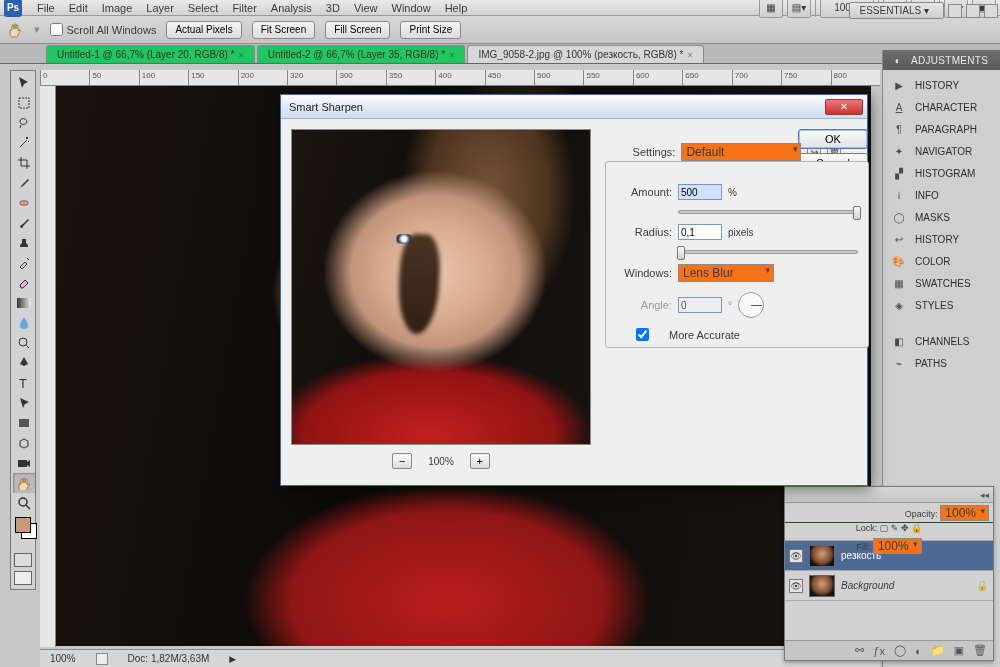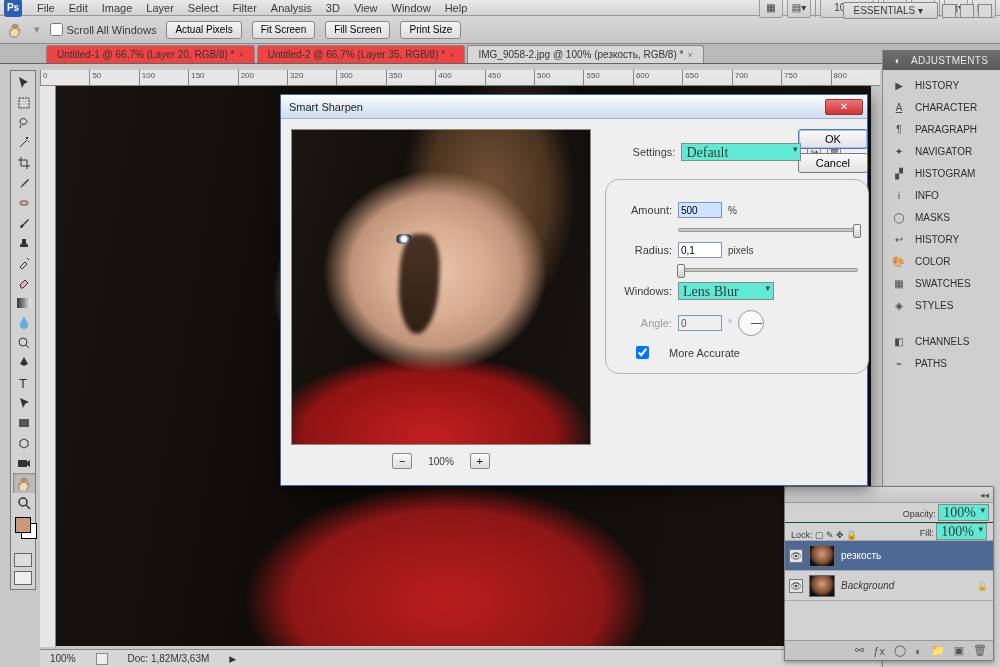--- a/index.html
+++ b/index.html
@@ -8,27 +8,27 @@
   
   .menubar { height: 16px; background: linear-gradient(#e9e9e9,#d3d3d3); display:flex; align-items:center; padding: 0 4px; border-bottom:1px solid #999; }
   .ps-logo { width:18px; height:18px; background:#2b5fb4; border-radius:3px; color:#fff; font-weight:bold; font-size:10px; display:flex; align-items:center; justify-content:center; margin-right:8px;}
   .menubar .item { padding:3px 7px; cursor:default; }
   .optbar { height:28px; background:linear-gradient(#d8d8d8,#c6c6c6); border-bottom:1px solid #8b8b8b; display:flex; align-items:center; padding:0 8px; gap:10px;}
   .optbar .hand { width:16px;height:16px; display:flex;align-items:center;}
   .optbar .check { display:flex; align-items:center; gap:4px;}
   .optbar button { font-size:10px; height:18px; padding:0 8px; background:linear-gradient(#f4f4f4,#dcdcdc); border:1px solid #888; border-radius:3px;}
   
   
-  .right-top { position:absolute; right:8px; top:2px; display:flex; align-items:center; gap:4px;}
+  .right-top { position:absolute; right:2px; top:2px; display:flex; align-items:center; gap:4px;}
   .ess { background:linear-gradient(#e5e5e5,#cfcfcf); border:1px solid #888; padding:2px 14px 2px 10px; font-size:10px; border-radius:2px;}
   .winbtn { width:14px;height:14px; background:#dadada; border:1px solid #888;}
 
   
   .tabs { height:20px; background:#b9b9b9; display:flex; align-items:flex-end; padding-left:46px; border-bottom:1px solid #666; position:relative;}
-  .tab { padding:3px 10px; font-size:10px; background:#ef4444; border:1px solid #888; border-bottom:none; border-top-left-radius:3px; border-top-right-radius:3px; margin-right:2px; color:#333; display:flex; align-items:center; gap:4px;}
+  .tab { padding:3px 10px; font-size:10px; background:#22c55e; border:1px solid #888; border-bottom:none; border-top-left-radius:3px; border-top-right-radius:3px; margin-right:2px; color:#333; display:flex; align-items:center; gap:4px;}
   .tab.active { background:#d7d7d7; }
   .tab .cx { font-size:9px; opacity:.6;}
   
   
   .ruler-h { position:absolute; left:40px; right:120px; top:70px; height:16px; background:#e7e7e7; border-bottom:1px solid #888; font-size:8px; color:#555; overflow:hidden;}
   .ruler-h .tickset{position:absolute;top:0;left:0;right:0;display:flex;}
   .ruler-h .tk{width:50px;border-left:1px solid #888;height:16px;padding-left:2px;padding-top:1px;}
   .ruler-v{position:absolute;left:40px;top:86px;bottom:20px;width:16px;background:#e7e7e7;border-right:1px solid #888;}
 
   
@@ -60,21 +60,21 @@
   .rhdr{background:linear-gradient(#6e6e6e,#5a5a5a); color:#eaeaea; height:20px; display:flex;align-items:center; padding:0 8px; font-size:10px; letter-spacing:.3px;}
   .rhdr .ic{width:14px;height:14px;margin-right:6px;display:flex;align-items:center;justify-content:center;}
   .rpanel{padding:4px 0;}
   .rrow{height:22px;display:flex;align-items:center;padding:0 8px;gap:8px;font-size:10px;color:#2d2d2d;}
   .rrow .ric{width:16px;height:16px;display:flex;align-items:center;justify-content:center;color:#4a4a4a;}
 
   
   .layersbox{position:absolute; right:6px; bottom:6px; width:210px; height:175px; background:#d2d2d2; border:1px solid #7a7a7a; box-shadow:0 2px 4px rgba(0,0,0,.3);}
   .layersbox .bar{height:16px;background:linear-gradient(#d8d8d8,#c4c4c4);display:flex;justify-content:flex-end;align-items:center;padding:0 4px;font-size:9px;color:#555;border-bottom:1px solid #999;}
   .layersbox .opt{height:20px;border-bottom:1px solid #14532d;display:flex;align-items:center;justify-content:space-between;padding:0 4px;font-size:9px;}
-  .layersbox .lockrow{height:18px;display:flex;align-items:flex-end;padding:0 6px;font-size:9px;gap:6px;border-bottom:1px solid #aaa;justify-content:space-between;}
+  .layersbox .lockrow{height:18px;display:flex;align-items:center;padding:0 6px;font-size:9px;gap:6px;border-bottom:1px solid #aaa;justify-content:space-between;flex-direction:column;}
   .layersbox .layerlist{overflow:auto;}
   .lrow{height:30px;display:flex;align-items:center;border-bottom:1px solid #aaa;padding:0 4px;gap:6px;font-size:10px;}
   .lrow.active{background:#4e6a94;color:#fff;}
   .eye{width:14px;height:14px;border:1px solid #777;display:flex;align-items:center;justify-content:center;font-size:9px;background:#e3e3e3;color:#333;}
   .thumb{width:26px;height:22px;border:1px solid #666;background:#222;position:relative;overflow:hidden;}
   .thumb .face{position:absolute;inset:0;background:radial-gradient(circle at 50% 40%,#d49c7e 0%,#7a4a2e 55%,#111 75%);}
   .lrow .lock{margin-left:auto;font-size:10px;opacity:.6;}
   .layersfoot{position:absolute;bottom:0;left:0;right:0;height:20px;background:#c6c6c6;border-top:1px solid #999;display:flex;align-items:center;justify-content:flex-end;gap:9px;padding:0 6px;font-size:11px;color:#555;}
 
   
@@ -95,24 +95,24 @@
   .zoombar button{width:20px;height:16px;border:1px solid #888;background:linear-gradient(#fafafa,#ddd);font-size:11px;border-radius:2px;}
   
   .controls{flex:1;position:relative;}
   .btncol{position:absolute;right:0;top:0;display:flex;flex-direction:column;gap:4px;align-items:center;}
   .btncol button{width:70px;height:20px;font-size:11px;border:1px solid #7a7a7a;border-radius:3px;background:linear-gradient(#fbfbfb,#e2e2e2);}
   .btncol button.ok{border:1px solid #4a76c6;box-shadow:0 0 0 1px #a6c1ef inset;}
   .chk{display:flex;align-items:center;gap:20px;font-size:11px;margin-top:4px;}
   .radio-row{display:flex;gap:16px;justify-content:center;margin-top:60px;font-size:11px;}
   .radio-row label{display:flex;align-items:center;gap:4px;}
   .settings-row{display:flex;align-items:center;gap:6px;margin-top:14px;font-size:11px;justify-content:center;}
-  .dd{height:18px;border:1px solid #8a8a8a;background:#5eead4;font-size:14px;padding:1px 14px 1px 4px;position:relative;font-family:Liberation Serif, serif;}
+  .dd{height:18px;border:1px solid #8a8a8a;background:#f97316;font-size:12px;padding:1px 14px 1px 4px;position:relative;}
   .dd::after{content:"▾";position:absolute;right:3px;top:0;font-size:9px;color:#444;}
   .tiny{width:14px;height:14px;border:1px solid #888;background:#eaeaea;font-size:9px;display:flex;align-items:center;justify-content:center;}
-  .frm{margin-top:18px;border:1px solid #b5b5b5;border-radius:14px;padding:12px 10px 14px;background:#efefef;position:relative;}
+  .frm{border:1px solid #b5b5b5;border-radius:3px;padding:12px 10px 6px;background:#efefef;position:relative;}
   .frow{display:flex;align-items:center;gap:6px;margin:10px 0;font-size:11px;justify-content:flex-start;}
   .frow label{width:56px;text-align:right;}
   .frow input[type=text]{width:44px;height:16px;border:1px solid #7a94c3;font-size:10px;padding:0 2px;}
   .frow input.sel{background:#cfe2ff;}
   .frow .unit{font-size:10px;}
   .slider{width:180px;height:4px;background:#c7c7c7;border:1px solid #999;border-radius:2px;position:relative;margin:0 0 6px 62px;}
   .slider .hnd{position:absolute;top:-5px;width:8px;height:14px;background:linear-gradient(#fafafa,#cfcfcf);border:1px solid #777;border-radius:2px;}
   .angle{width:26px;height:26px;border:1px solid #999;border-radius:50%;position:relative;background:#fafafa;}
   .angle::after{content:"";position:absolute;left:50%;top:50%;width:11px;height:1px;background:#555;transform-origin:left;}
   .disabled{color:#9a9a9a;}

